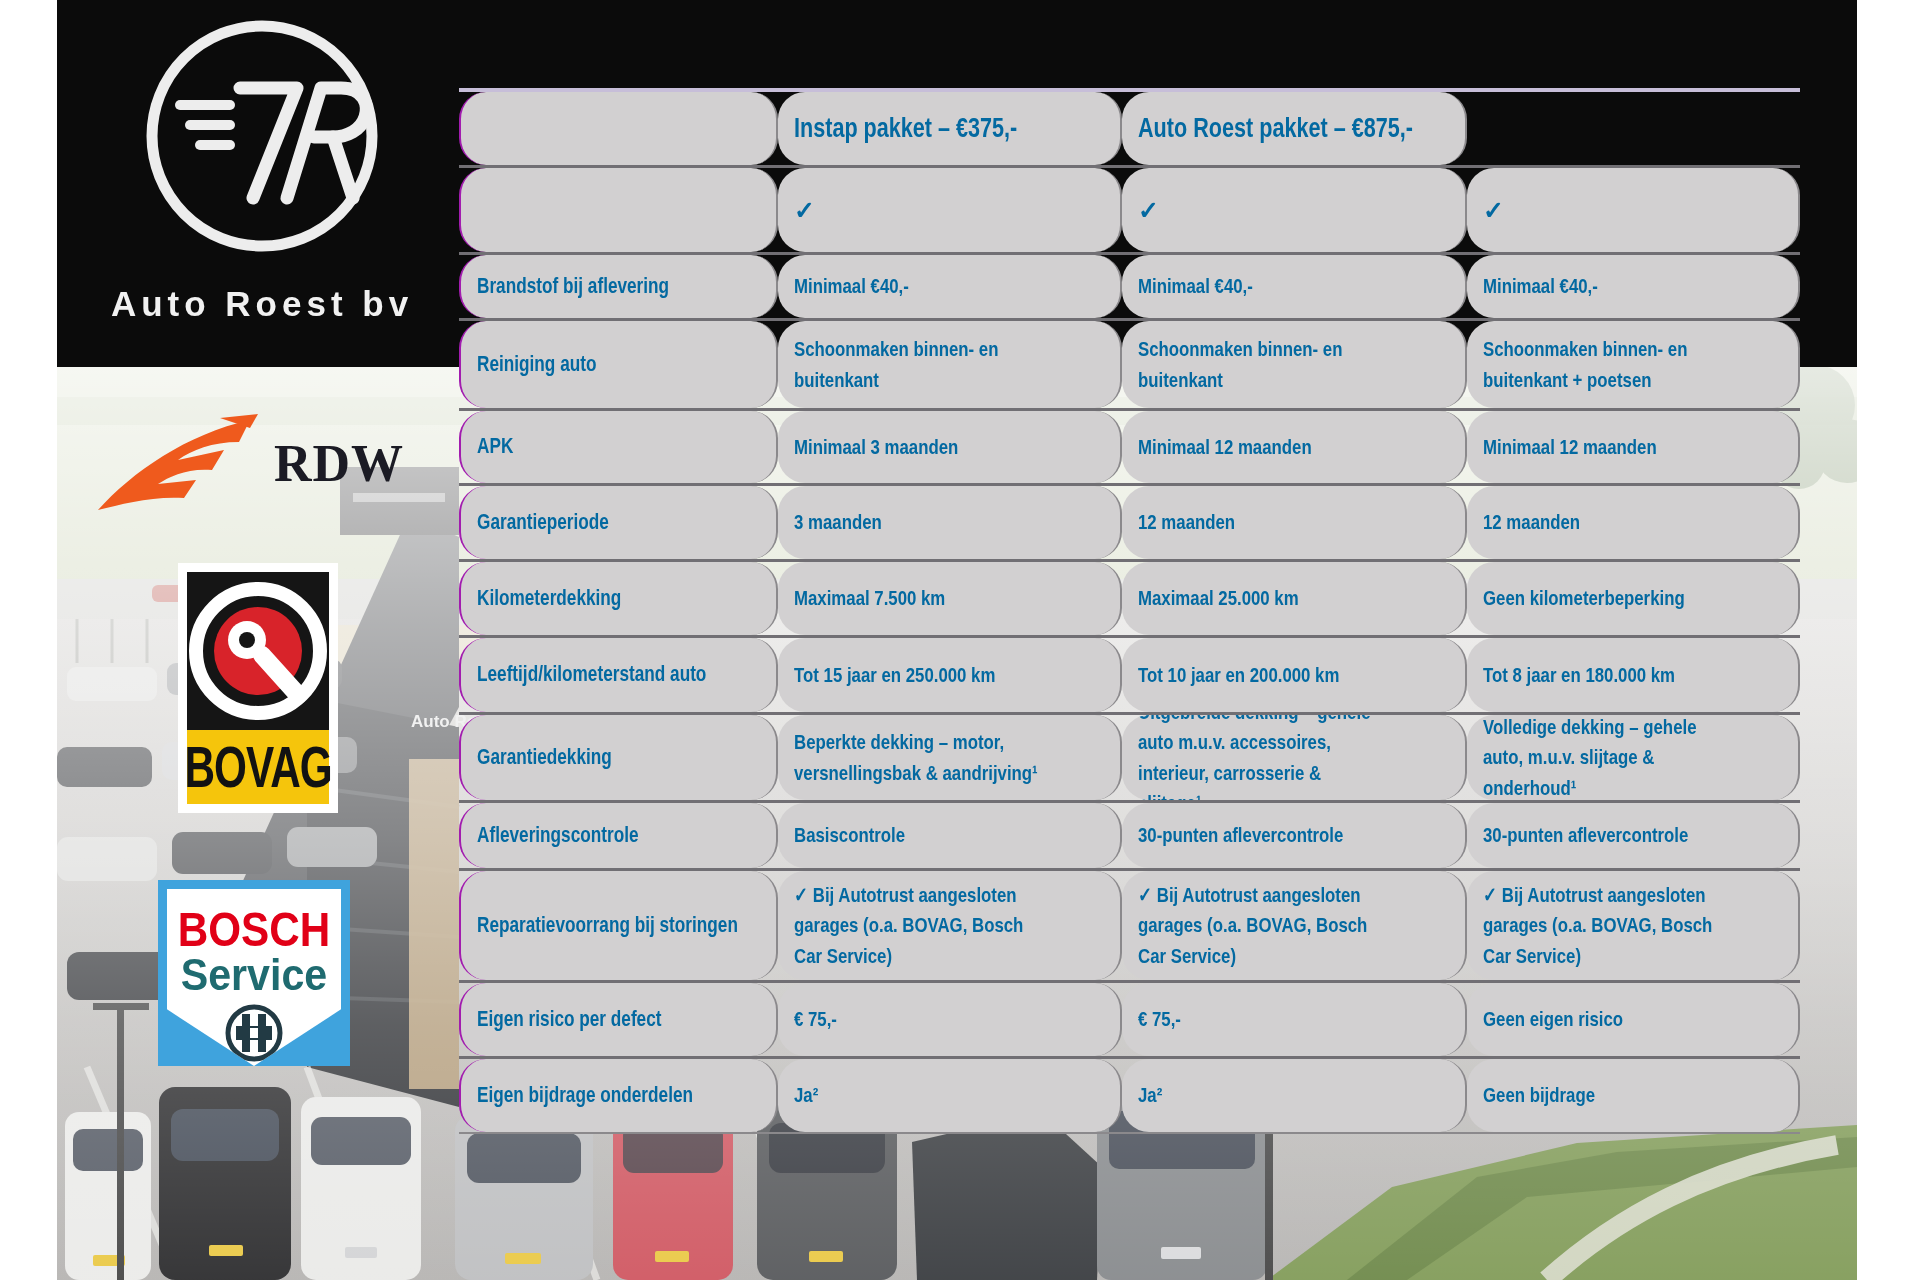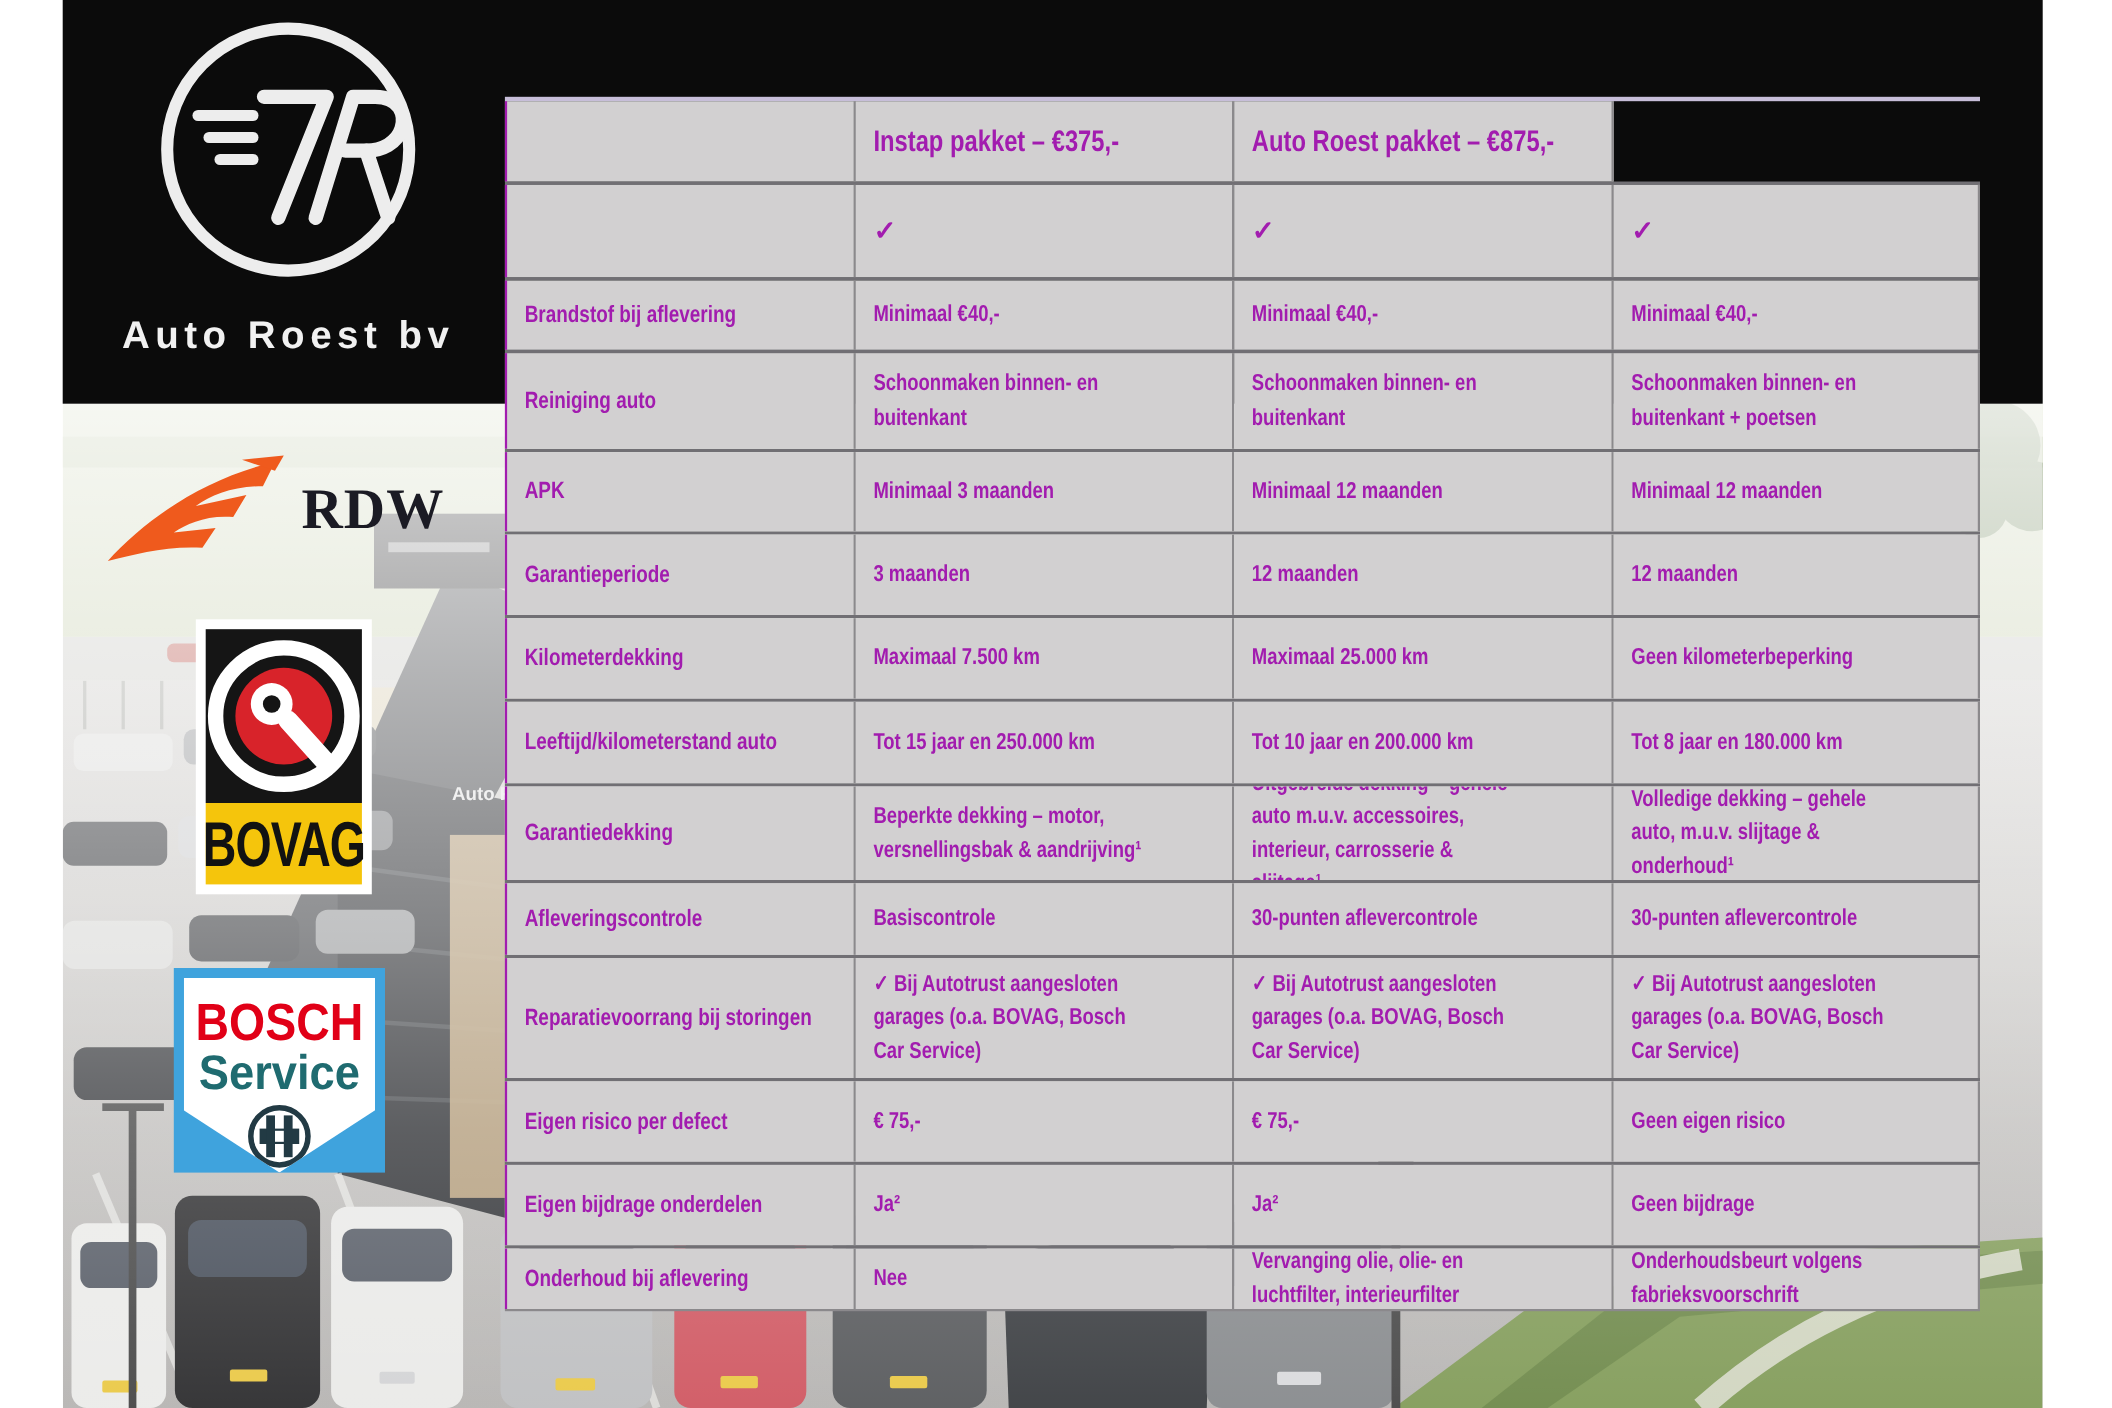--- a/index.html
+++ b/index.html
@@ -24,21 +24,21 @@
   .brand{margin-top:16px;color:#f1f1f1;font-size:35px;font-weight:bold;letter-spacing:5px;}
 
   
   .pkg-table{position:absolute;left:459px;top:88px;width:1341px;
              border-bottom:2px solid #8b898c;z-index:5;}
   .t-row{display:grid;grid-template-columns:319px 344px 345px 333px;
          border-top:3px solid #716f74;box-sizing:border-box;}
   .t-row.r-head{border-top:4px solid var(--accent_lavender,#c7bed9);}
   .t-cell{background:var(--table_cell,#d2d0d1);border-right:2px solid #8b898c;
           box-sizing:border-box;display:flex;align-items:center;
-          padding:6px 14px 6px 16px;color:#a21caf;font-weight:bold;overflow:hidden;}
+          padding:6px 14px 6px 16px;color:#0369a1;font-weight:bold;overflow:hidden;border-radius:27px;}
   .t-cell:first-child{border-left:2px solid #a21caf;}
   .squeeze{display:block;width:125%;transform:scaleX(.8);transform-origin:0 50%;
            font-size:21px;line-height:1.45;}
   .r-head .squeeze{font-size:27px;white-space:nowrap;}
   .t-label .squeeze{white-space:nowrap;font-size:21.5px;}
   .check{font-size:25px;}
   .r-head{height:77px}.r-check{height:87px}.r-brandstof{height:66px}.r-reiniging{height:90px}
   .r-apk{height:75px}.r-periode{height:76px}.r-km{height:76px}.r-leeftijd{height:77px}
   .r-dekking{height:88px}.r-controle{height:68px}.r-reparatie{height:112px}
   .r-risico{height:76px}.r-bijdrage{height:76px}.r-onderhoud{height:58px}
@@ -431,29 +431,15 @@
       <div class="t-cell">
           <span class="squeeze">Ja²</span>
         </div>
       <div class="t-cell">
           <span class="squeeze">Ja²</span>
         </div>
       <div class="t-cell">
           <span class="squeeze">Geen bijdrage</span>
         </div>
     </div>
-    <div class="t-row r-onderhoud">
-      <div class="t-cell t-label">
-          <span class="squeeze">Onderhoud bij aflevering</span>
-        </div>
-      <div class="t-cell">
-          <span class="squeeze">Nee</span>
-        </div>
-      <div class="t-cell">
-          <span class="squeeze">Vervanging olie, olie- en luchtfilter, interieurfilter</span>
-        </div>
-      <div class="t-cell">
-          <span class="squeeze">Onderhoudsbeurt volgens fabrieksvoorschrift</span>
-        </div>
-    </div>
   </div>
 
 </div>
 
 </body></html>

